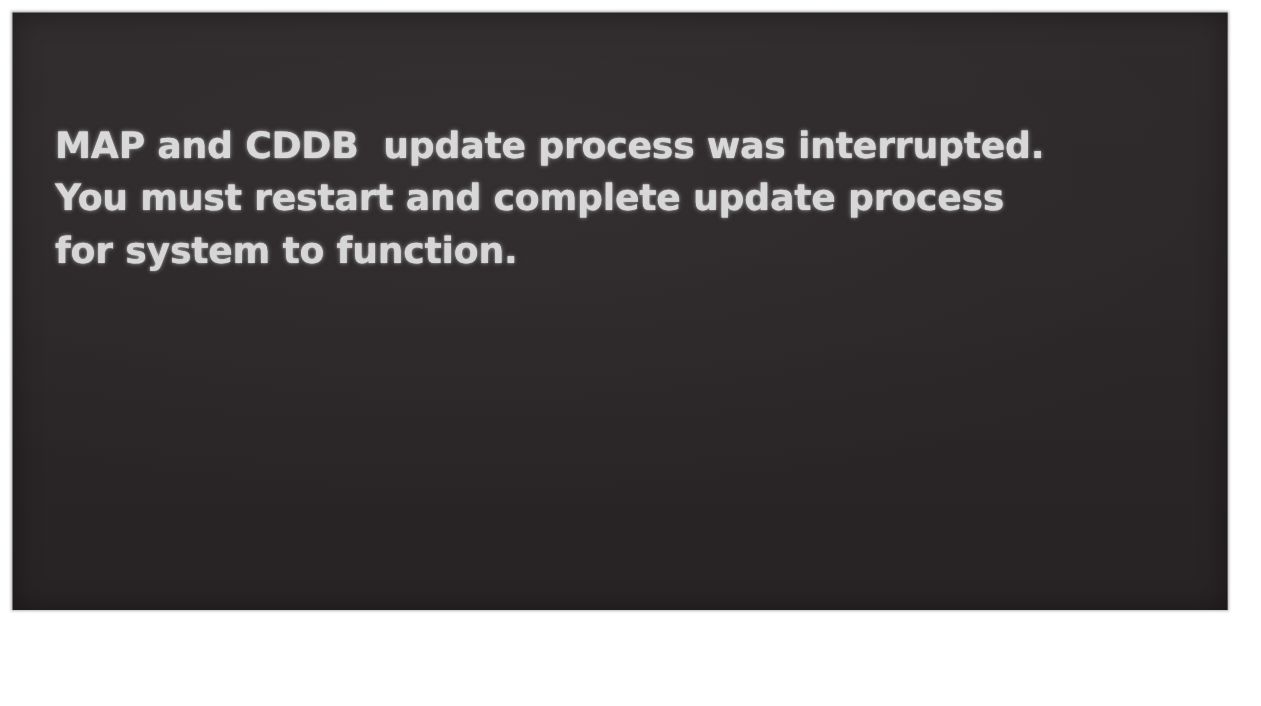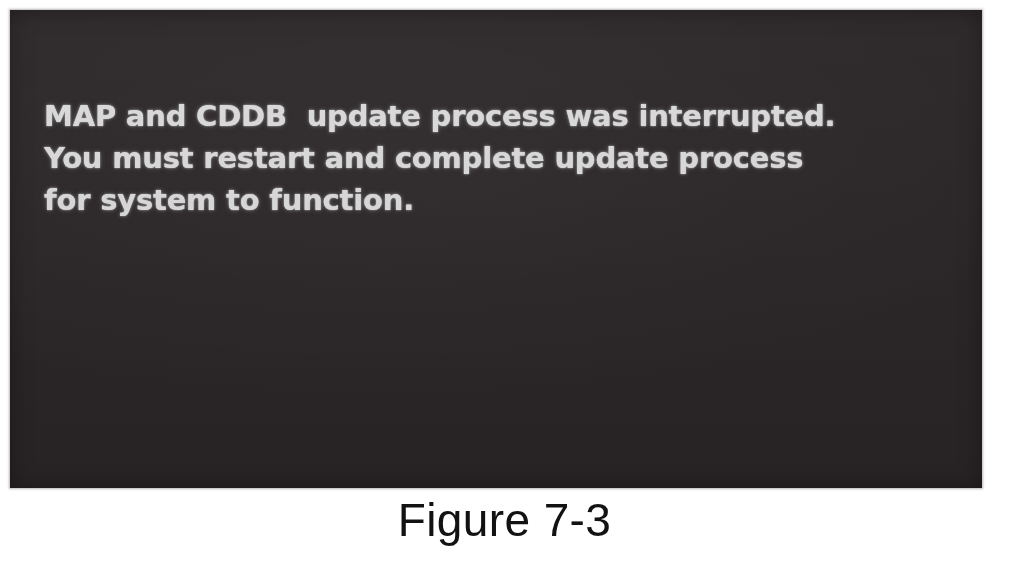--- a/index.html
+++ b/index.html
@@ -96,15 +96,14 @@
   <div id="screen-panel">
 
     <div id="message-block">
       <span class="message-line">MAP and CDDB  update process was interrupted.</span>
       <span class="message-line">You must restart and complete update process</span>
       <span class="message-line">for system to function.</span>
     </div>
 
   </div>
 
-  <div id="figure-caption">Figure 7-3</div>
 
 </div>
 
 </body></html>

